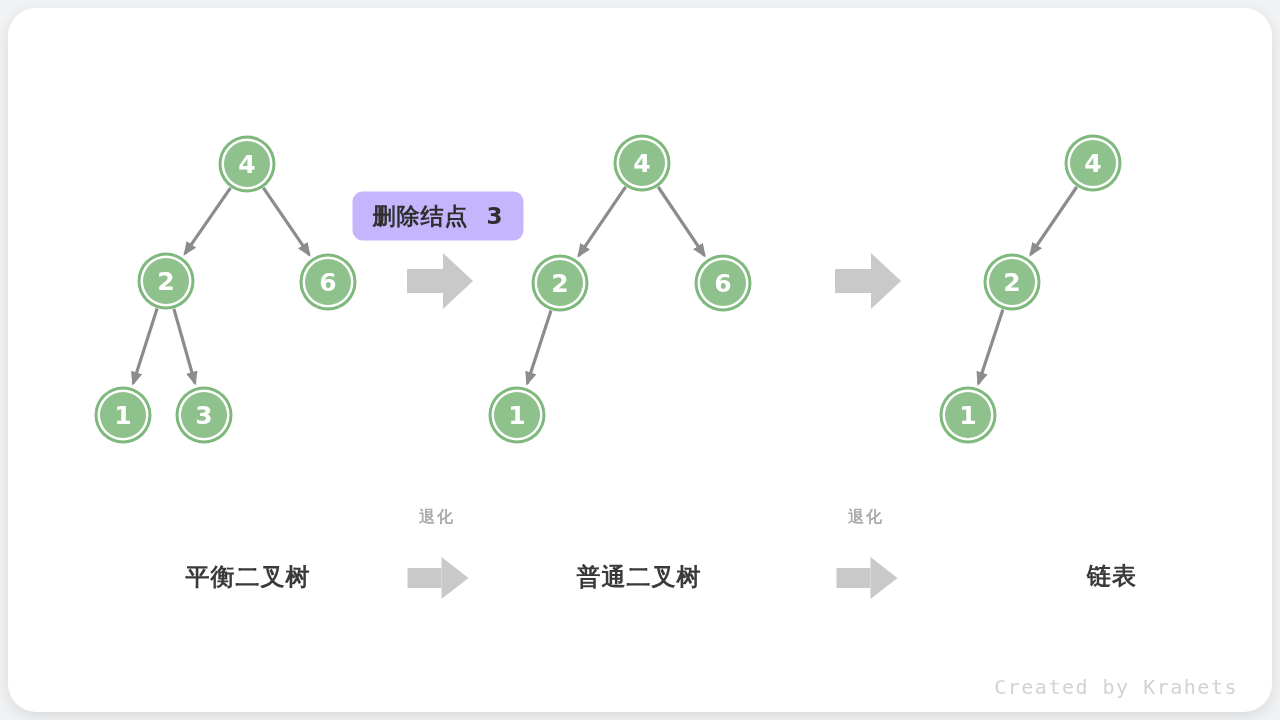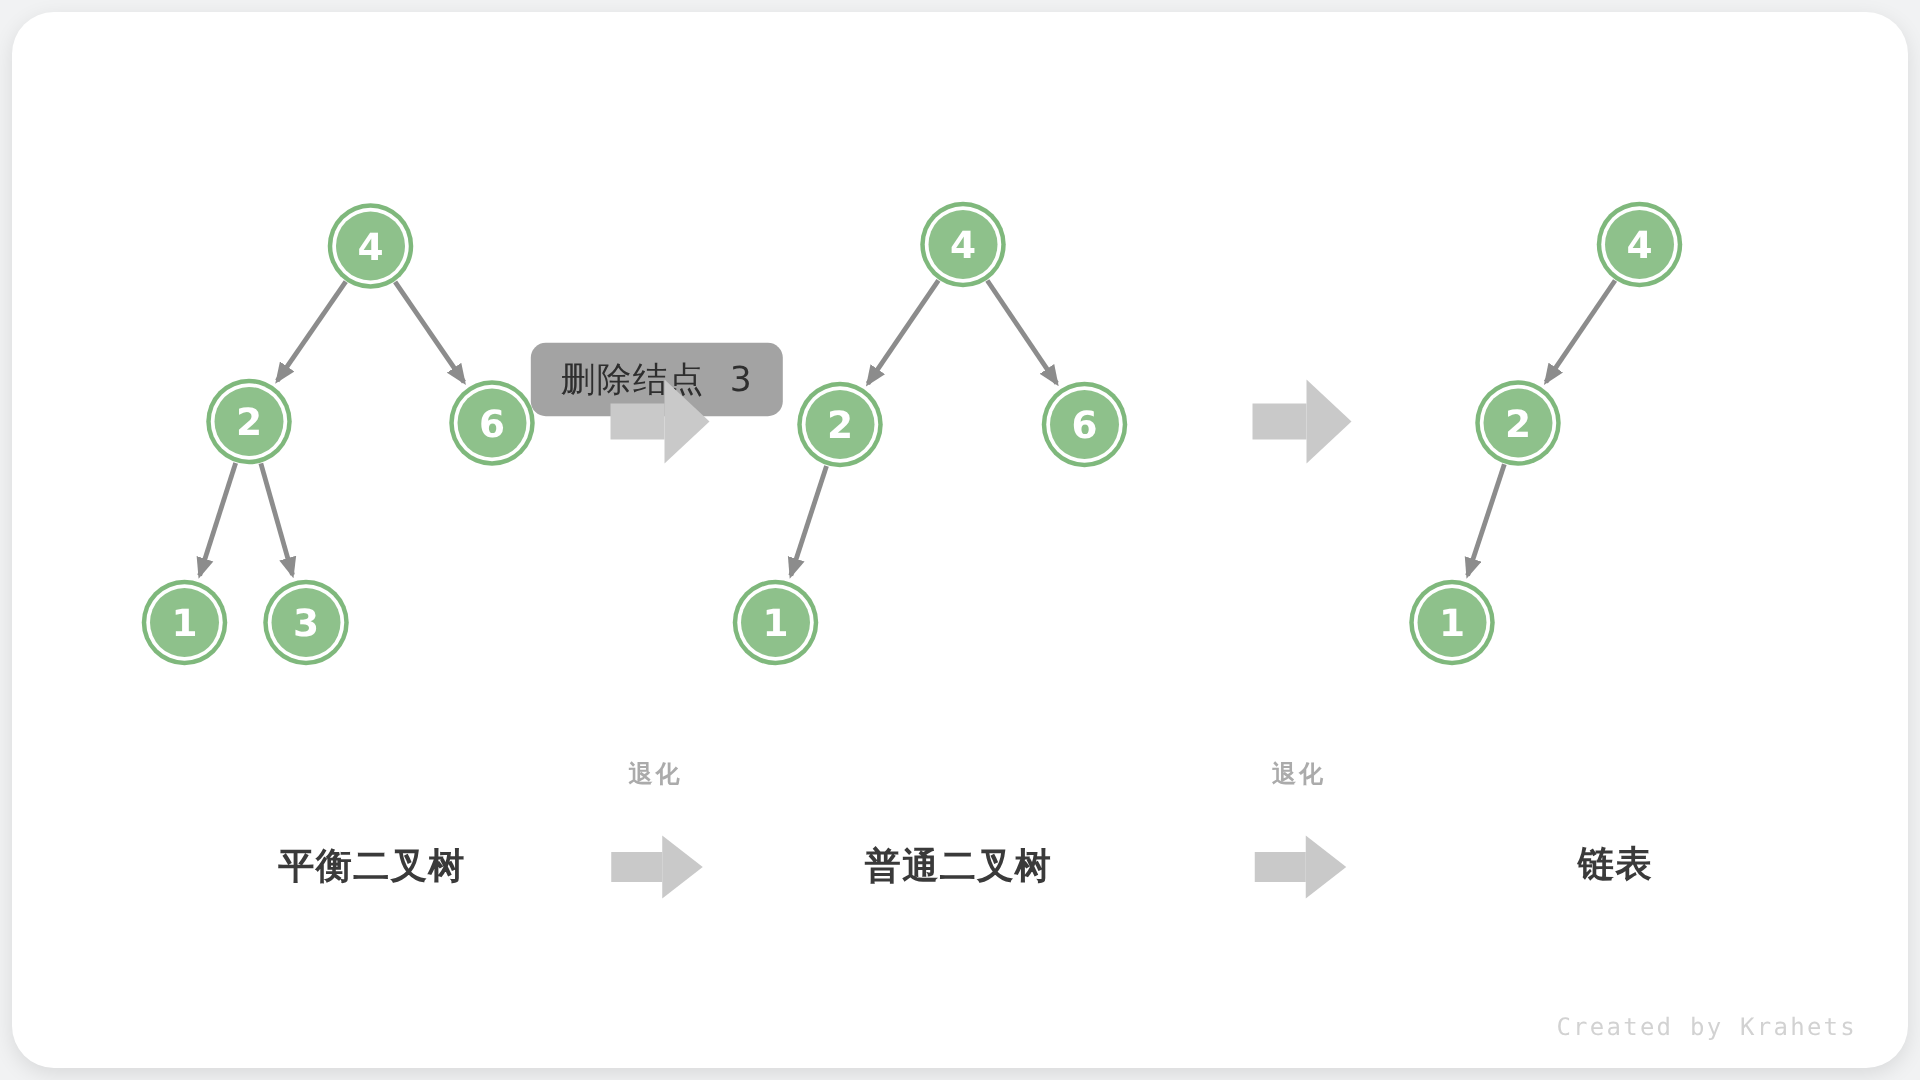--- a/index.html
+++ b/index.html
@@ -19,24 +19,24 @@
   .node{
     position:absolute;width:46px;height:46px;border-radius:50%;
     background:#8ec18b;
     box-shadow:0 0 0 2.5px #ffffff,0 0 0 5.5px #7fb87c;
     transform:translate(-50%,-50%);
     display:flex;align-items:center;justify-content:center;
     color:#ffffff;font-size:25px;font-weight:700;
   }
   .op-label{
     position:absolute;transform:translate(-50%,-50%);
-    background:#a3a3a3;border-radius:10px;
+    background:#c4b5fd;border-radius:10px;
     padding:9px 20px;
-    font-size:23px;font-weight:400;color:#2e2e2e;
-    white-space:pre;letter-spacing:1px;margin-top:37px;
+    font-size:23px;font-weight:700;color:#2e2e2e;
+    white-space:pre;letter-spacing:1px;
   }
   .block-arrow{
     position:absolute;transform:translate(-50%,-50%);
     display:flex;align-items:center;
   }
   .block-arrow .shaft{background:#c9c9c9;}
   .block-arrow .head{width:0;height:0;}
   .block-arrow.lg .shaft{width:36px;height:24px;}
   .block-arrow.lg .head{
     border-top:28px solid transparent;border-bottom:28px solid transparent;
@@ -51,21 +51,21 @@
     position:absolute;transform:translate(-50%,-50%);
     font-size:16px;font-weight:700;color:#ababab;letter-spacing:2px;
   }
   .stage-label{
     position:absolute;transform:translate(-50%,-50%);
     font-size:24px;font-weight:700;color:#3a3a3a;letter-spacing:1px;
   }
   .watermark{
     position:absolute;right:42px;top:675px;
     font-family:"DejaVu Sans Mono","Liberation Mono",monospace;
-    font-size:16px;color:#d2d2d2;letter-spacing:1.5px;
+    font-size:20px;color:#d2d2d2;letter-spacing:1.5px;
   }
 </style>
 </head>
 <body>
 
 <div id="stage">
   <div class="card"></div>
 
   <svg id="edges" viewBox="0 0 1280 720" xmlns="http://www.w3.org/2000/svg">
     <defs>
@@ -117,16 +117,16 @@
     <div class="shaft"></div>
     <div class="head"></div>
   </div>
   <div class="block-arrow sm" style="left:867px;top:578px">
     <div class="shaft"></div>
     <div class="head"></div>
   </div>
 
   <div class="stage-label" style="left:639px;top:577px">普通二叉树</div>
   <div class="stage-label" style="left:248px;top:577px">平衡二叉树</div>
-  <div class="stage-label" style="left:1077px;top:576px">链表</div>
+  <div class="stage-label" style="left:1112px;top:576px">链表</div>
 
   <div class="watermark">Created by Krahets</div>
 </div>
 
 </body></html>

